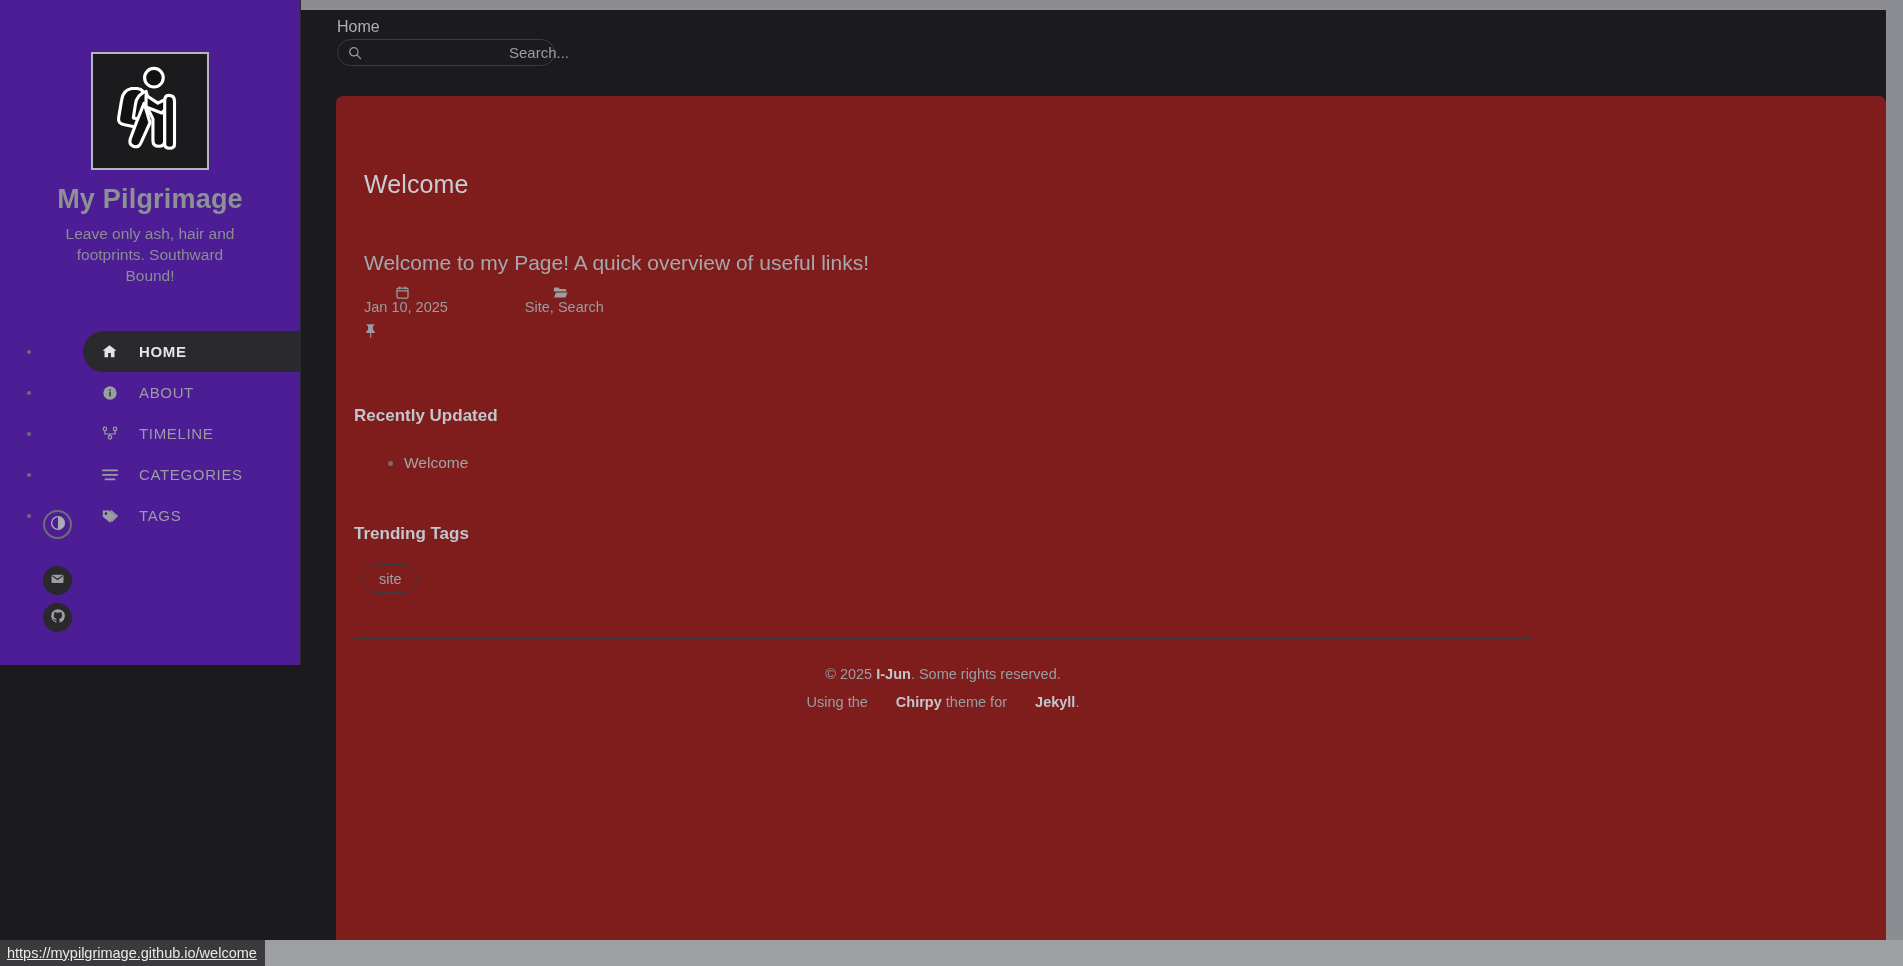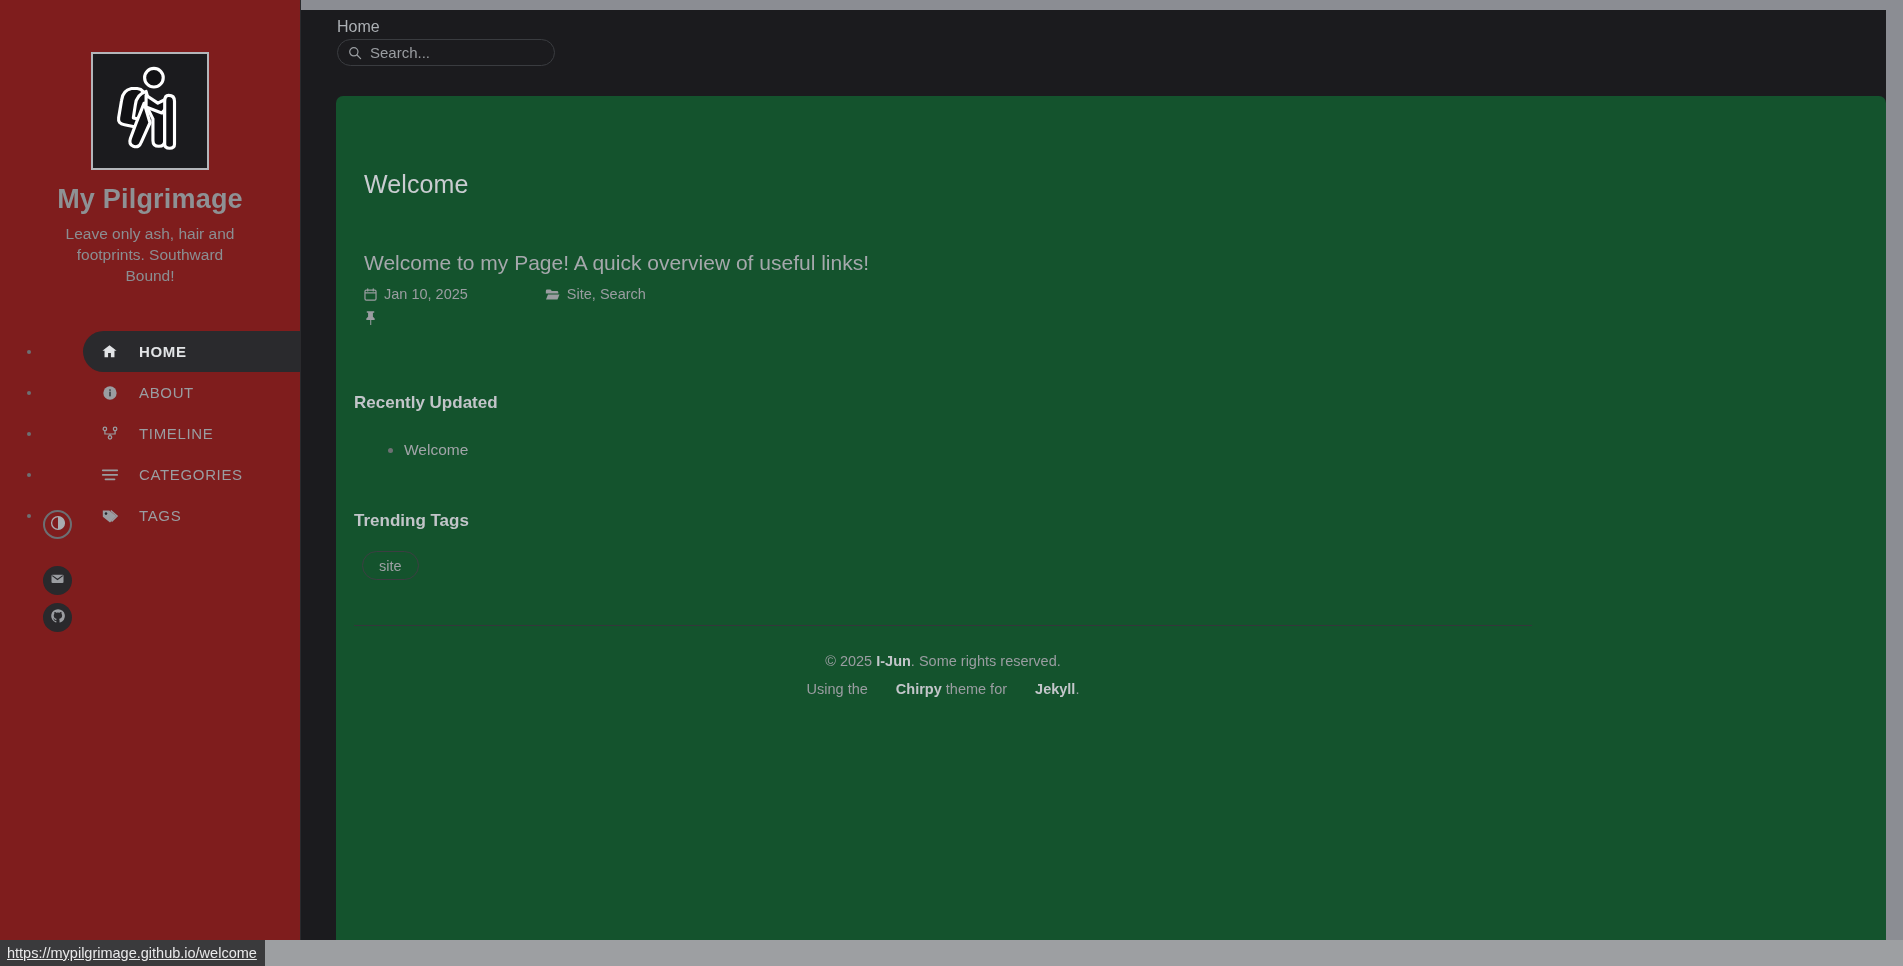--- a/index.html
+++ b/index.html
@@ -28,22 +28,22 @@
     position: absolute; bottom: 0; left: 0; height: 26px;
     background: #3a3a3c; color: #e9e9ea;
     font-size: 14.5px; line-height: 26px; padding: 0 8px 0 7px;
     white-space: nowrap; z-index: 40;
     font-family: "Liberation Sans", sans-serif;
     text-decoration: underline;
   }
 
   
   .sidebar {
-    position: absolute; top: 0; left: 0; width: 301px; height: 940px;
-    background: #7f1d1d; border-right: 1px solid #2a2a2d;
+    position: absolute; top: 0; left: 0; width: 301px; height: 665px;
+    background: #4c1d95; border-right: 1px solid #2a2a2d;
     z-index: 5; overflow: hidden;
   }
   .site-logo {
     width: 118px; height: 118px; margin: 52px auto 0 auto;
     border: 2px solid #b3b6ba; background: #1b1b1e;
     display: flex; align-items: center; justify-content: center;
   }
   .site-logo svg { display:block; }
   .site-title {
     margin-top: 14px; text-align: center;
@@ -105,41 +105,42 @@
     position: absolute; left: 36px; top: 29px;
     width: 218px; height: 27px;
     border: 1px solid #3a3c40; border-radius: 14px;
     display: flex; align-items: center; padding: 0 10px;
   }
   .search-icon { flex: 0 0 16px; display: flex; align-items: center; }
   .search-input {
     flex: 1; background: transparent; border: 0; outline: 0;
     color: #c8cbcf; font-size: 15px; margin-left: 6px;
     font-family: "Liberation Sans", sans-serif;
+    text-align: right;
   }
   .search-input::placeholder { color: #9a9da1; }
 
   
   .main-panel {
     position: absolute; top: 96px; left: 336px; width: 1550px; height: 844px;
-    background: #14532d; border-radius: 7px 7px 0 0; z-index: 3;
+    background: #7f1d1d; border-radius: 7px 7px 0 0; z-index: 3;
     overflow: hidden;
   }
   .post-block { padding: 74px 0 0 28px; }
   .post-title {
     font-size: 25px; color: #c9ccd0; font-weight: 400; letter-spacing: .1px;
   }
   .post-desc {
     margin-top: 52px; font-size: 21px; color: #a5a8ac;
   }
   .post-meta {
     margin-top: 11px; display: flex; align-items: center;
     font-size: 14.5px; color: #9a9da1;
   }
-  .meta-item { display: flex; align-items: center; }
+  .meta-item { display: flex; align-items: center; flex-direction: column; }
   .meta-item + .meta-item { margin-left: 77px; }
   .meta-item .mi-icon { margin-right: 7px; display: flex; align-items: center; }
   .pin-row { margin-top: 8px; display: flex; align-items: center; }
 
   .panel-section { margin: 0 0 0 18px; }
   .section-title {
     font-size: 17px; font-weight: bold; color: #c2c5c9;
   }
   .ru-title { margin-top: 64px; }
   .ru-list { list-style: disc; margin: 28px 0 0 50px; color: #6d7073; }

